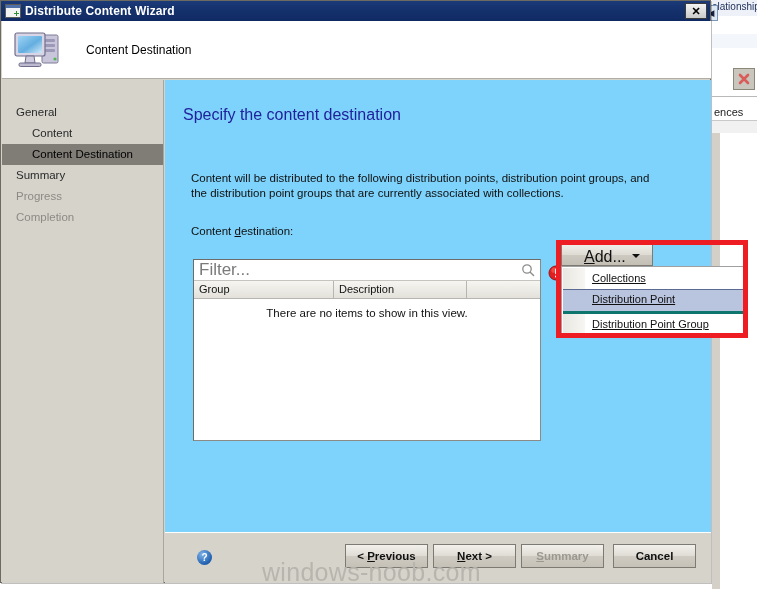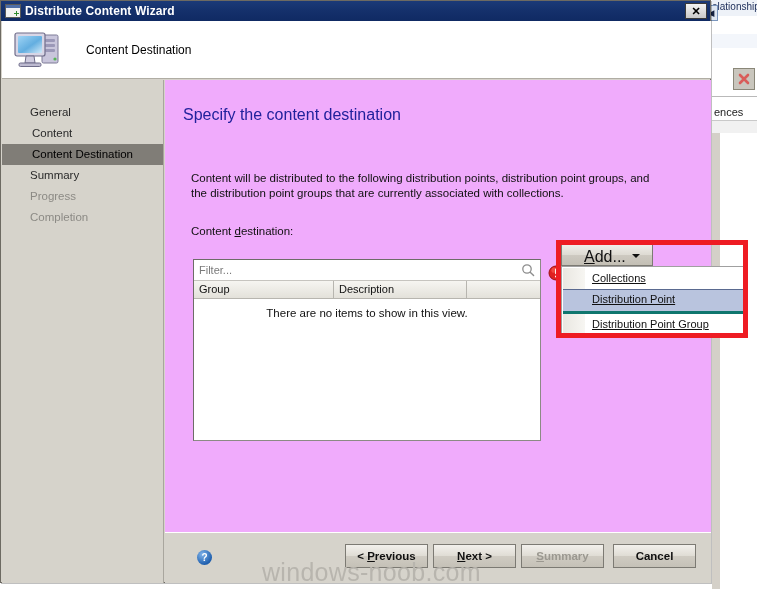--- a/index.html
+++ b/index.html
@@ -196,37 +196,37 @@
     background: #d6d3cb;
     border-right: 1px solid #a9a69e;
     box-sizing: border-box;
     padding-top: 22px;
   }
   .nav-item {
     height: 21px;
     line-height: 21px;
     font-size: 11.5px;
     color: #2a2a2a;
-    padding-left: 28px;
+    padding-left: 14px;
     white-space: nowrap;
     cursor: default;
   }
   .nav-item.indent { padding-left: 30px; }
   .nav-item.selected {
     background: #807d77;
     color: #000000;
   }
   .nav-item.disabled { color: #8c8a85; }
 
   
   #content {
     position: absolute;
     left: 164px; top: 79px;
     width: 546px; height: 452px;
-    background: #f0abfc;
+    background: #7dd3fc;
     box-sizing: border-box;
   }
   #page-heading {
     position: absolute;
     left: 18px; top: 26px;
     font-size: 16px;
     color: #21219c;
     white-space: nowrap;
   }
   #page-desc {
@@ -263,21 +263,21 @@
     background: #ffffff;
     display: flex;
     align-items: center;
   }
   #filter-input {
     flex: 1;
     border: 0;
     outline: none;
     background: transparent;
     font-family: "Liberation Sans", sans-serif;
-    font-size: 11px;
+    font-size: 17px;
     color: #6f6f6f;
     padding-left: 5px;
   }
   #filter-input::placeholder { color: #7a7a7a; opacity: 1; }
   #search-icon { margin-right: 5px; display:block; }
   #col-header {
     display: flex;
     height: 17px;
     background: #ebe9e3;
     border-bottom: 1px solid #b7b5af;

